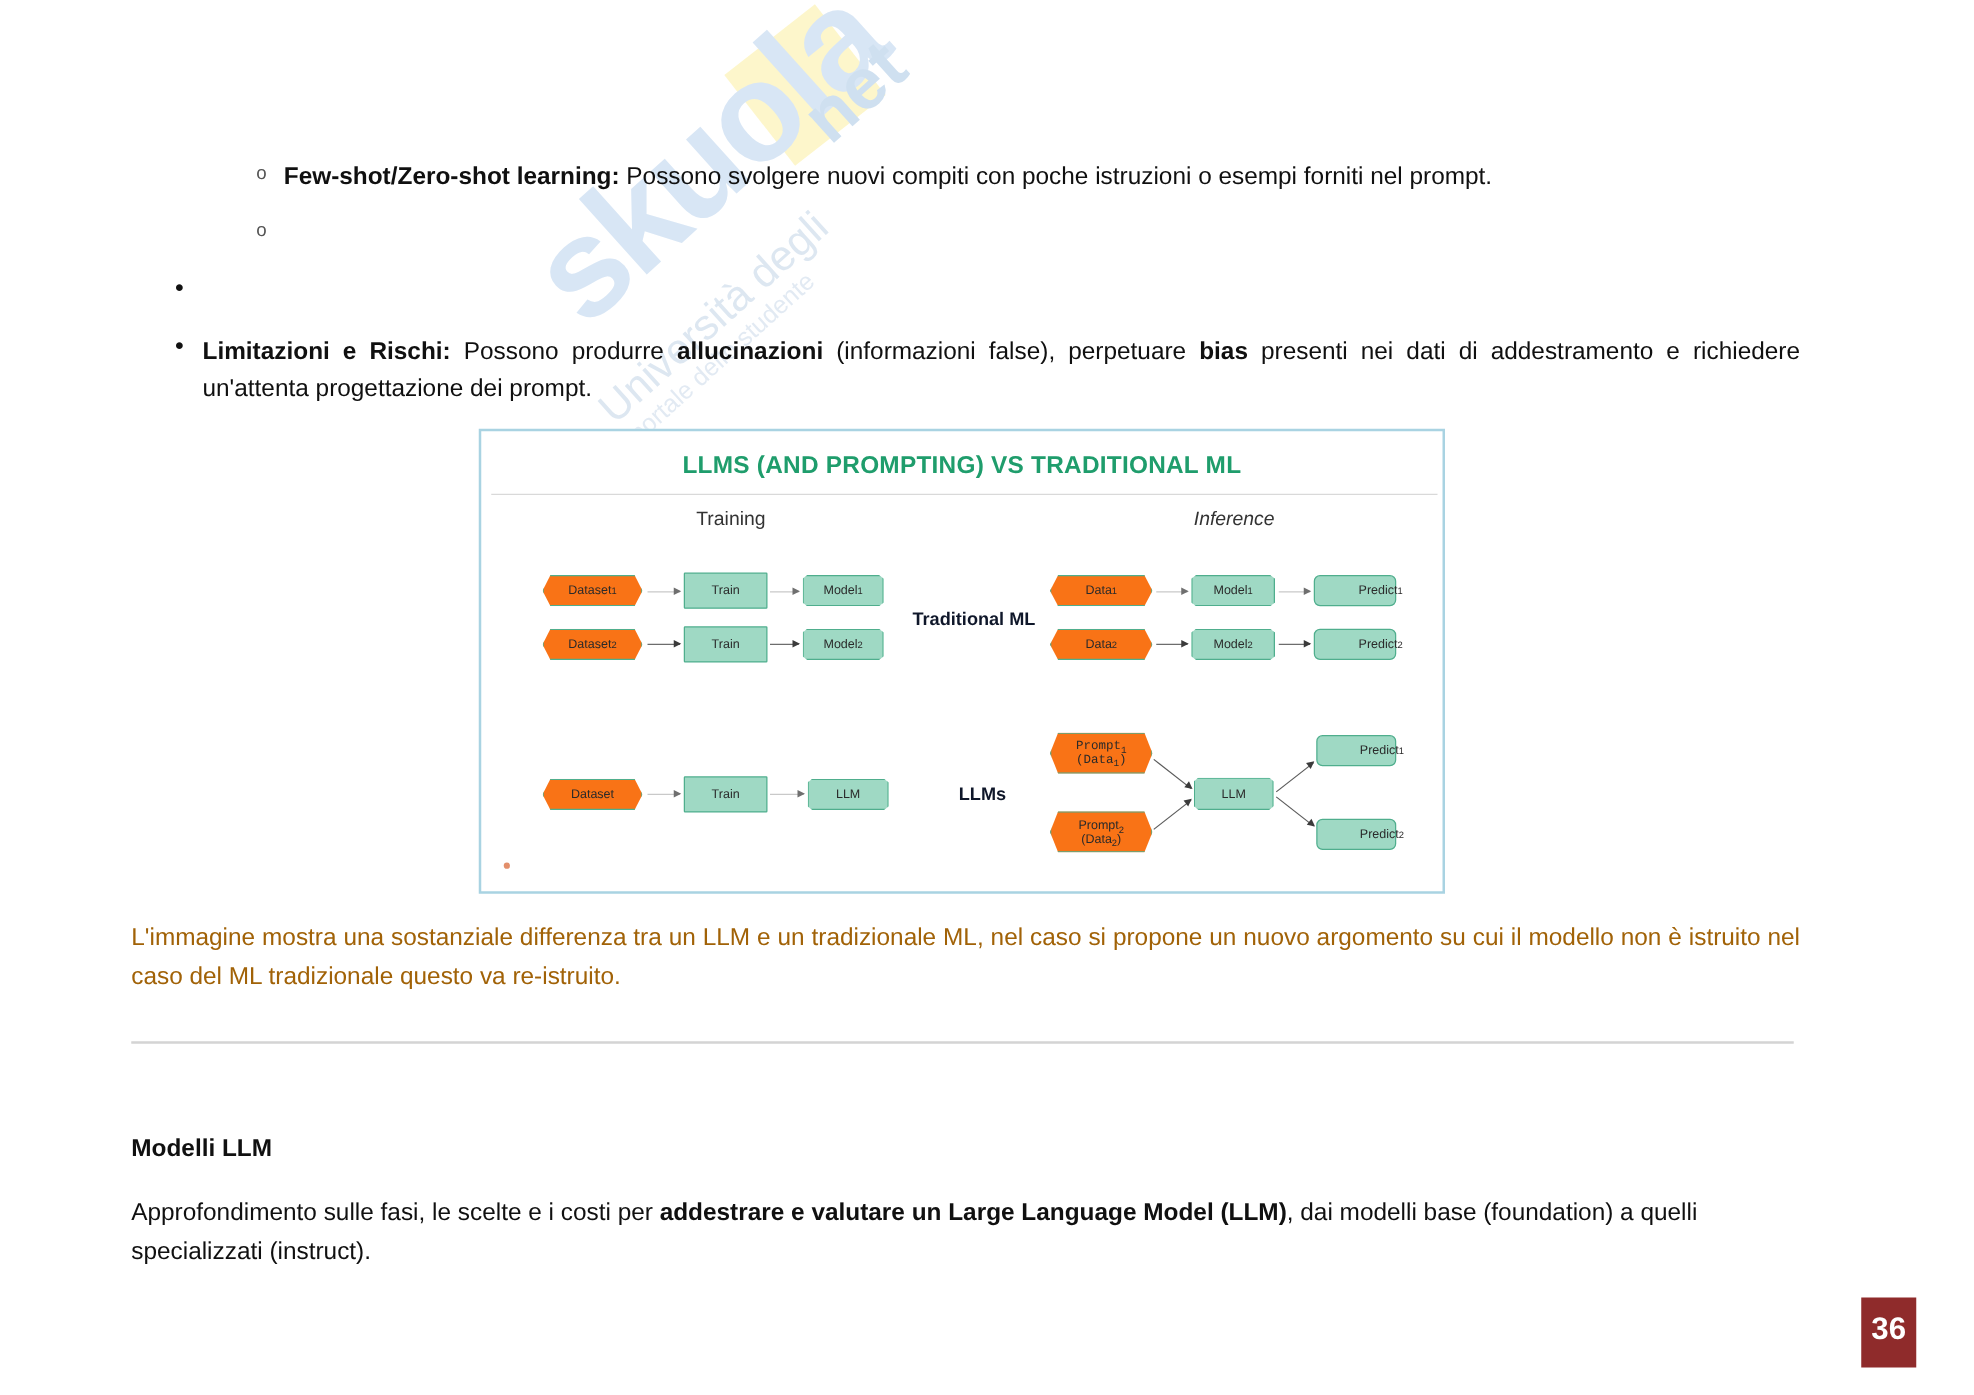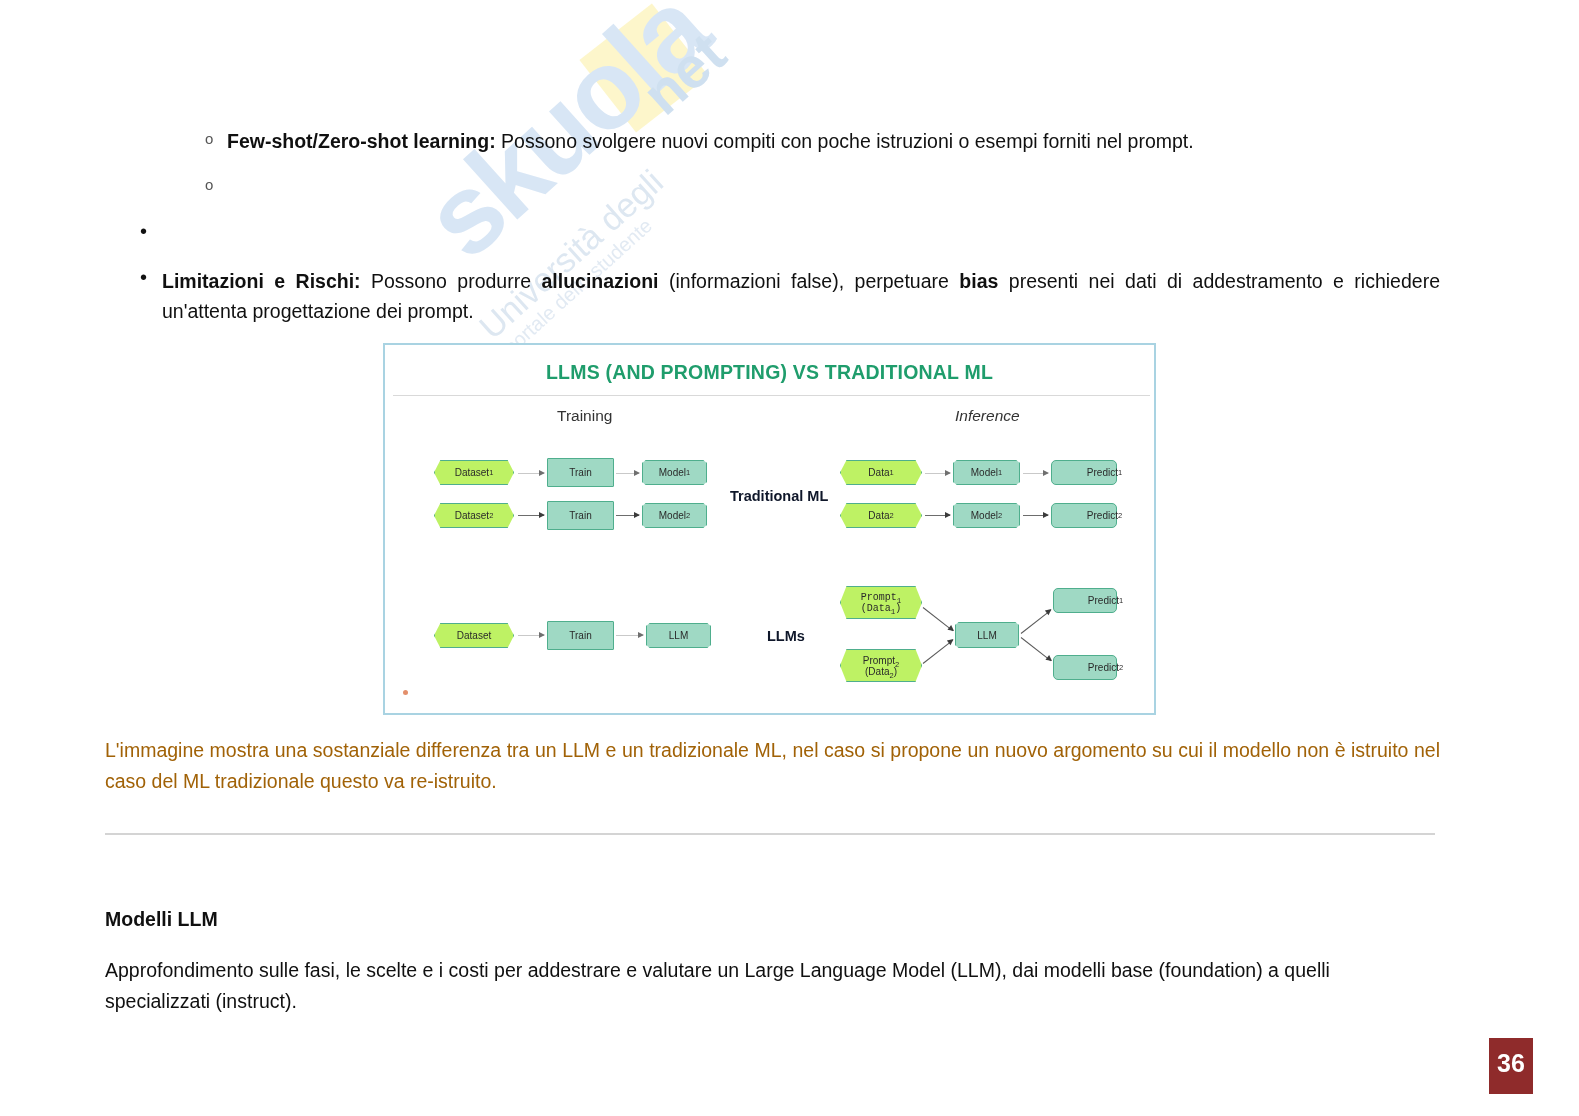--- a/index.html
+++ b/index.html
@@ -82,21 +82,21 @@
   .node{
     position:absolute;box-sizing:border-box;
     background:#9fd9c4;border:1px solid #4fae8d;
     display:flex;align-items:center;justify-content:center;
     font-size:10px;color:#2a2a2a;text-align:center;line-height:11px;
     font-family:"Liberation Sans", sans-serif;
   }
   .node sub{font-size:7.5px;line-height:0;}
   .hexa{
     clip-path:polygon(8% 0%,92% 0%,100% 50%,92% 100%,8% 100%,0% 50%);
-    border:none;background:#bef264;
+    border:none;background:#f97316;
     box-shadow:inset 0 0 0 1px #4fae8d;
   }
   .notch{
     clip-path:polygon(0% 12%,6% 0%,94% 0%,100% 12%,100% 88%,94% 100%,6% 100%,0% 88%);
     border:none;background:#9fd9c4;box-shadow:inset 0 0 0 1px #4fae8d;
   }
   .rect{border-radius:1px;}
   .rrect{border-radius:5px;padding-left:41px;}
 
   .arrow{position:absolute;height:1px;background:#6d6d6d;}
@@ -126,21 +126,21 @@
     background:#d4d4d4;
   }
   #modelli-llm{
     position:absolute;left:105px;top:908px;
     font-size:19.5px;font-weight:700;color:#101010;
   }
   #para-modelli{
     position:absolute;left:105px;top:955px;width:1335px;
     font-size:19.5px;line-height:31px;color:#101010;
   }
-  #para-modelli b{font-weight:400;margin-top:38px;}
+  #para-modelli b{font-weight:700;margin-top:38px;}
 
   
   #page-badge{
     position:absolute;left:1489px;top:1038px;width:44px;height:50px;
     background:#8f2b2b;color:#ffffff;
     display:flex;align-items:center;justify-content:center;
     font-size:25px;font-weight:700;line-height:1;z-index:5;
   }
   #page-badge-foot{
     position:absolute;left:1489px;top:1088px;width:44px;height:6px;

